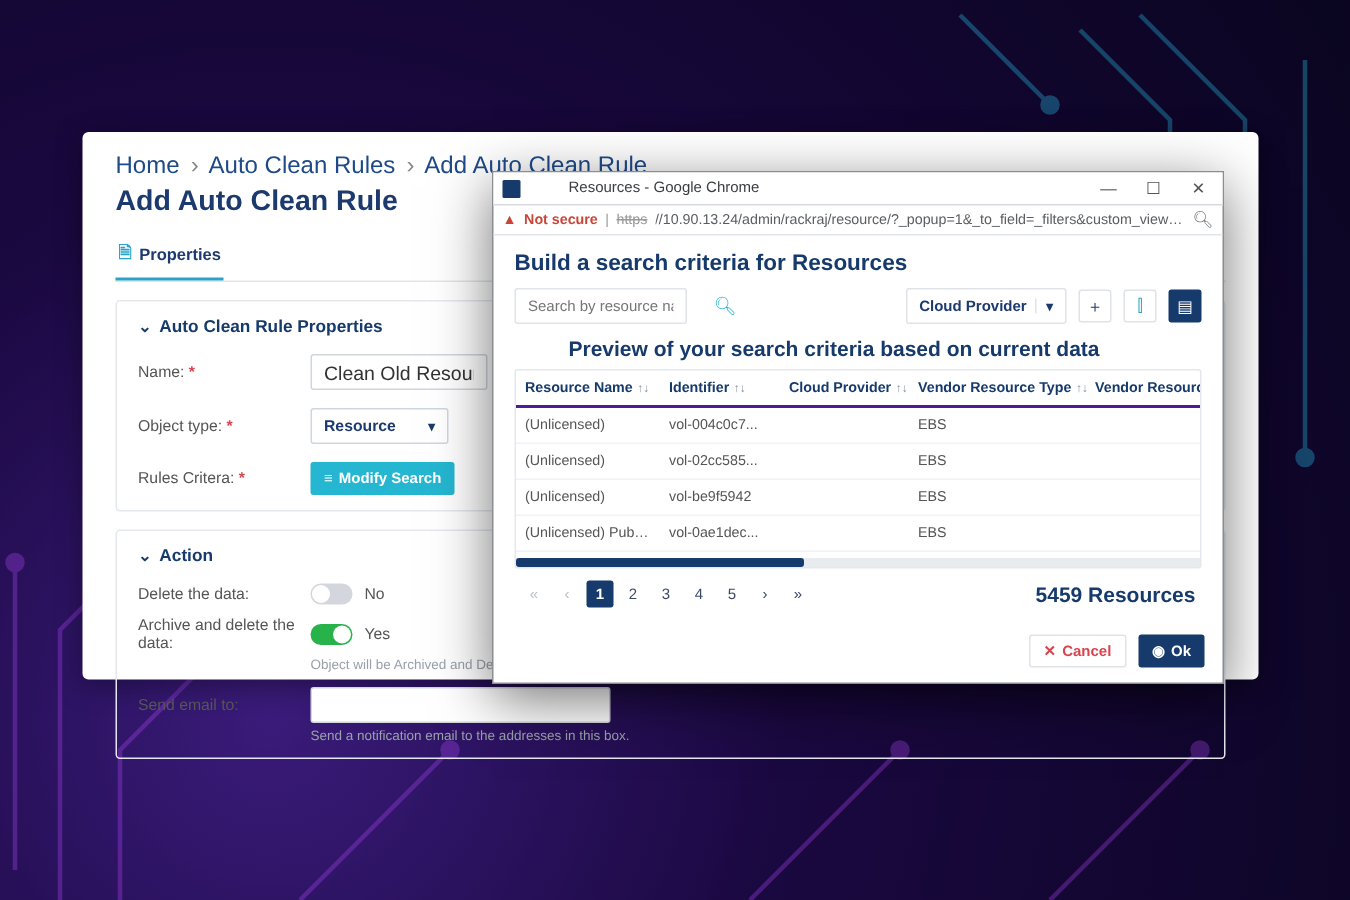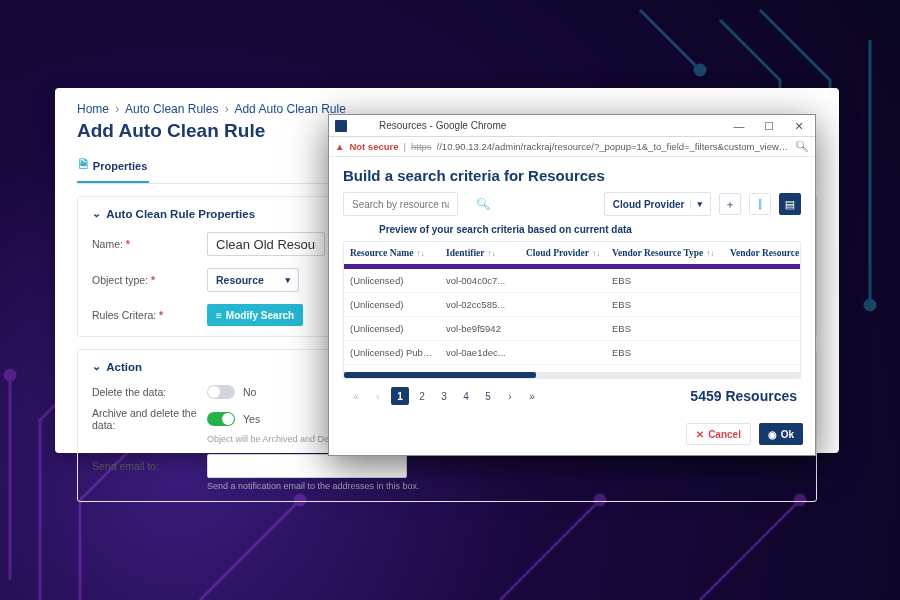--- a/index.html
+++ b/index.html
@@ -13,21 +13,21 @@
   .circuits {
     position: absolute; inset: 0; z-index: 0; pointer-events: none; opacity: 0.55;
   }
   .circuits svg { width: 100%; height: 100%; }
   
   .card {
     position: absolute; left: 55px; top: 88px; width: 784px; height: 365px;
     background: #fff; border-radius: 4px; box-shadow: 0 4px 18px rgba(0,0,0,.35);
     padding: 14px 22px 16px 22px; z-index: 1; font-size: 11px; color: #444;
   }
-  .breadcrumb { font-size: 12px; color: #1e4a8a; }
+  .breadcrumb { font-size: 16px; color: #1e4a8a; }
   .breadcrumb .sep { color: #888; margin: 0 3px; }
   .page-title { font-size: 19px; font-weight: 700; color: #1c3a6e; margin: 4px 0 8px; }
   .tabs { display: flex; border-bottom: 1px solid #e1e5ea; }
   .tab { padding: 6px 2px; font-size: 11px; color: #1c3a6e; font-weight: 600;
          border-bottom: 2px solid #2aa3c9; display: flex; align-items: center; gap: 5px; }
   .tab .ico { color: #2aa3c9; }
   .section {
     border: 1px solid #e4e8ee; border-radius: 3px; margin-top: 12px; padding: 10px 14px;
   }
   .section-head { font-size: 11.5px; font-weight: 700; color: #163a6b; display: flex; align-items: center; gap: 5px; }
@@ -87,24 +87,24 @@
   .searchbox input { border: none; outline: none; font-size: 10px; width: 100%; color: #888; }
   .mag { color: #25b6d1; font-size: 12px; margin-left: 10px; }
   .spacer { flex: 1; }
   .provider-pill {
     height: 24px; border: 1px solid #dfe3e8; border-radius: 2px; display: flex; align-items: center;
     padding: 0 8px; font-size: 10px; font-weight: 600; color: #1c3a6e; gap: 6px;
   }
   .provider-pill .dd { border-left: 1px solid #dfe3e8; padding-left: 6px; color: #1c3a6e; font-size: 9px; }
   .iconbtn { width: 22px; height: 22px; border: 1px solid #dfe3e8; border-radius: 2px; display: flex; align-items: center; justify-content: center; font-size: 11px; color: #1c3a6e; }
   .iconbtn.dark { background: #163a6b; color: #fff; border-color: #163a6b; }
-  .preview-label { font-size: 10px; font-weight: 700; color: #163a6b; margin-top: 8px; padding-left: 36px; }
+  .preview-label { font-size: 14px; font-weight: 700; color: #163a6b; margin-top: 8px; padding-left: 36px; }
   .table-wrap { border: 1px solid #e4e8ed; border-radius: 2px; margin-top: 6px; flex: 1; overflow: hidden; display: flex; flex-direction: column; }
   .thead, .trow { display: grid; grid-template-columns: 96px 80px 86px 118px 1fr; }
-  .thead { border-bottom: 5px solid #4c1d95; font-family: Liberation Serif, serif; }
+  .thead { border-bottom: 2px solid #4c1d95; }
   .th { font-size: 9.5px; font-weight: 700; color: #163a6b; padding: 6px 6px; display: flex; align-items: center; gap: 3px; white-space: nowrap; }
   .sort { font-size: 8px; color: #8a94a3; }
   .tbody { flex: 1; overflow: hidden; }
   .trow { border-bottom: 1px solid #f0f2f5; }
   .td { font-size: 9.5px; color: #555; padding: 6px 6px; white-space: nowrap; overflow: hidden; text-overflow: ellipsis; }
   .scrollbar { height: 6px; background: #e9ecef; position: relative; }
   .scrollbar .thumb { position: absolute; left: 0; top: 0; height: 100%; width: 42%; background: #163a6b; border-radius: 2px; }
   .pager-row { display: flex; align-items: center; padding: 8px 4px 4px 4px; }
   .pgbtn { width: 18px; height: 18px; display: flex; align-items: center; justify-content: center; font-size: 10px; color: #3a4a66; margin-right: 4px; border-radius: 2px; }
   .pgbtn.active { background: #163a6b; color: #fff; font-weight: 700; }

